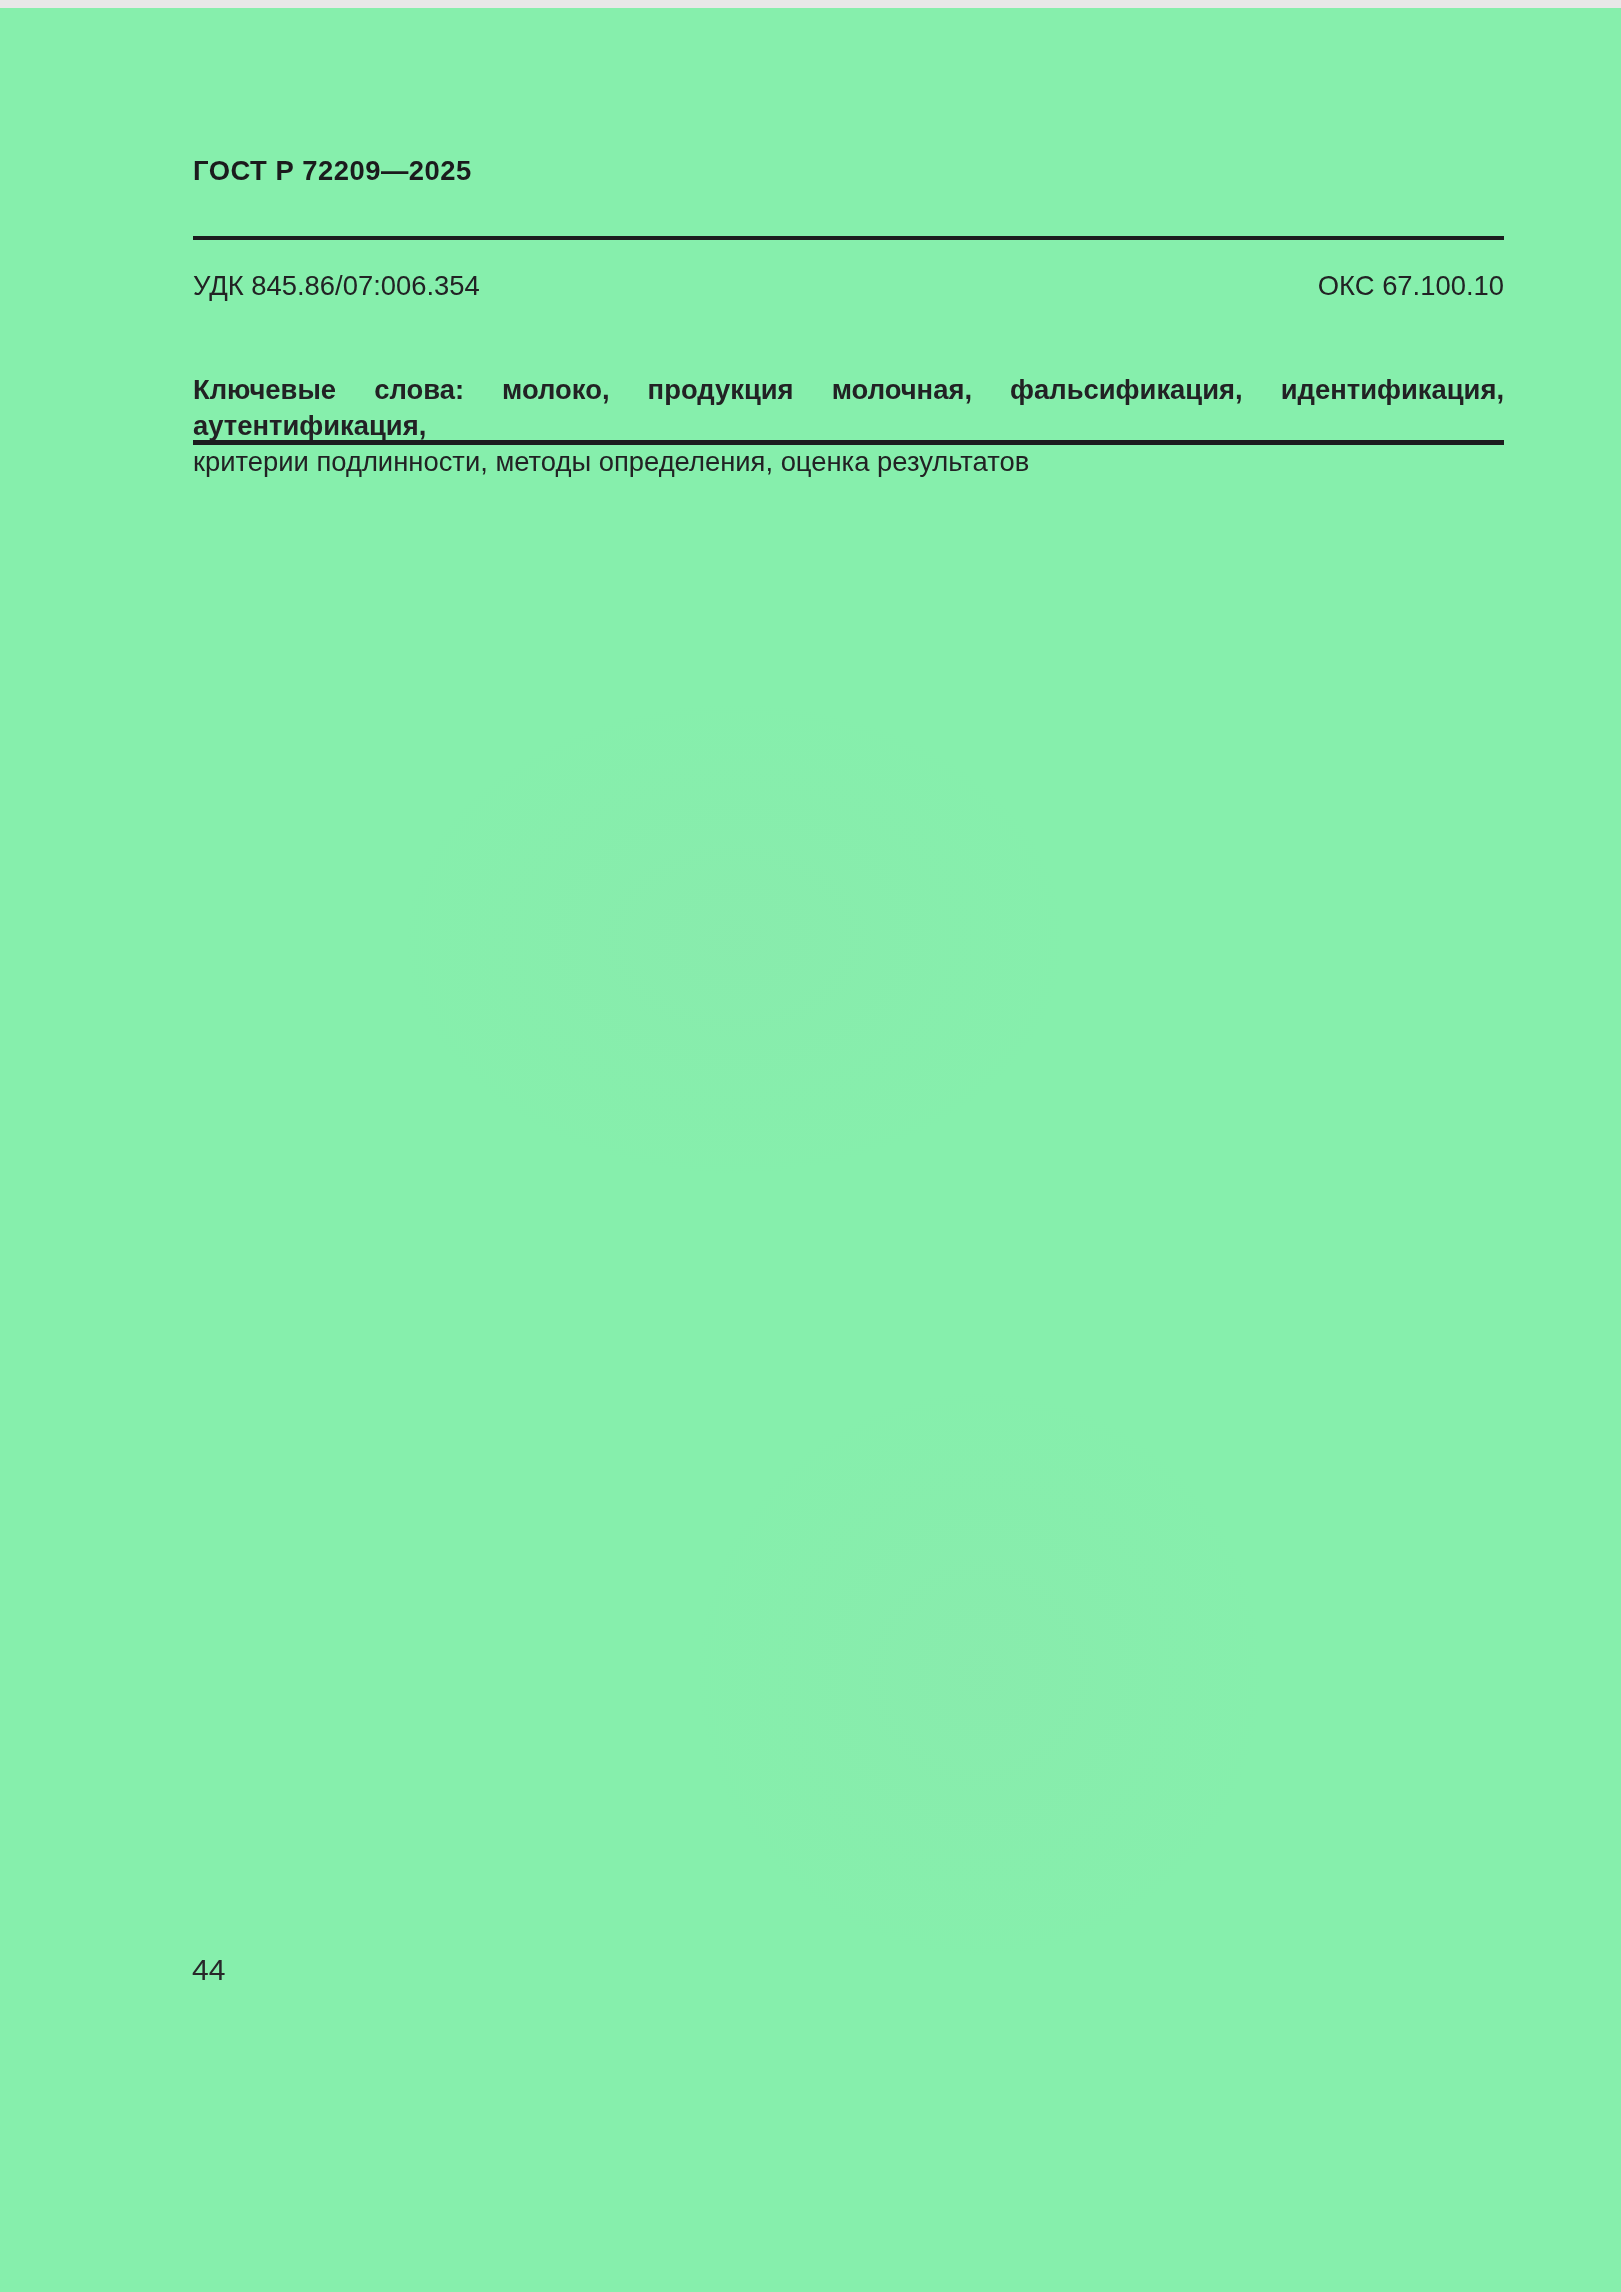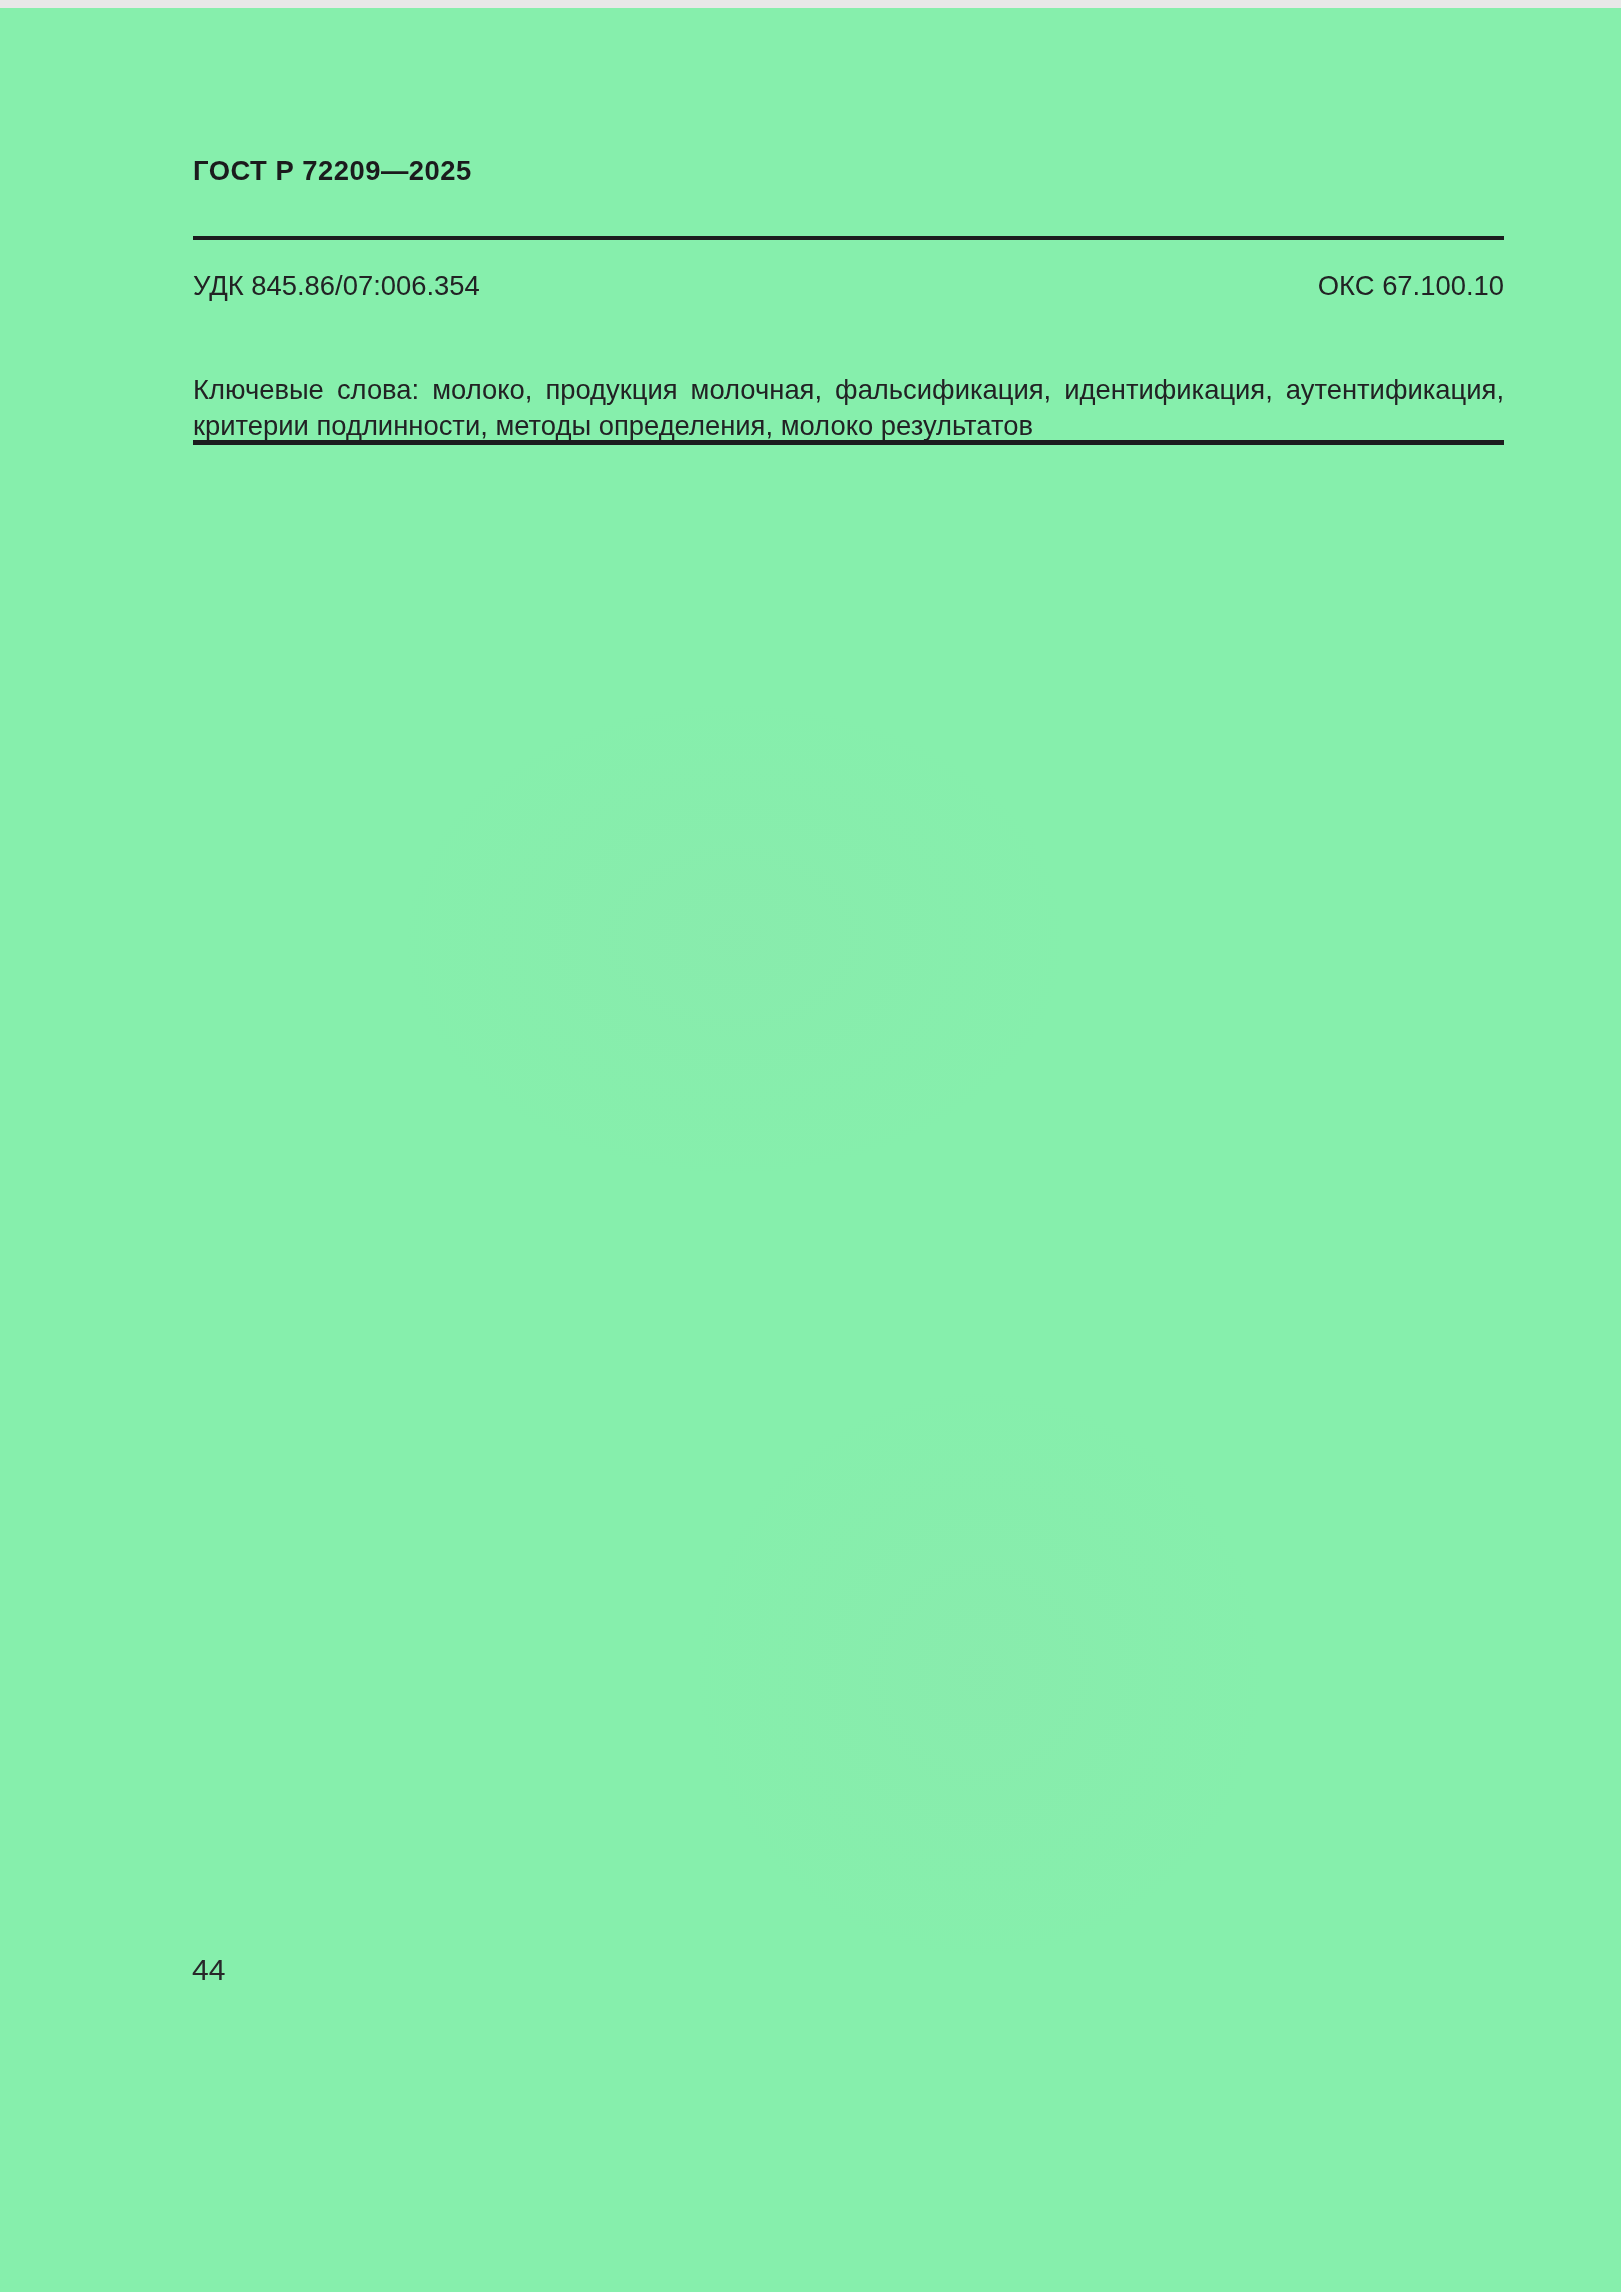--- a/index.html
+++ b/index.html
@@ -60,20 +60,21 @@
     top: 337px;
     width: 1311px;
     font-size: 27.4px;
     line-height: 36px;
     color: #222224;
   }
   .keywords .line-justified {
     display: block;
     text-align: justify;
     text-align-last: justify;
+    font-weight: bold;
   }
   .keywords .line-plain {
     display: block;
     text-align: left;
   }
   .page-number {
     position: absolute;
     left: 192px;
     top: 1947px;
     font-size: 30px;
@@ -98,21 +99,21 @@
 
   <div class="rule rule-top"></div>
 
   <div class="codes-row">
     <span>УДК 845.86/07:006.354</span>
     <span>ОКС 67.100.10</span>
   </div>
 
   <p class="keywords">
     <span class="line-justified">Ключевые слова: молоко, продукция молочная, фальсификация, идентификация, аутентификация,</span>
-    <span class="line-plain">критерии подлинности, методы определения, молоко результатов</span>
+    <span class="line-plain">критерии подлинности, методы определения, оценка результатов</span>
   </p>
 
   <div class="rule rule-bottom"></div>
 
   <div class="page-number">44</div>
 
   <div class="scan-smudge smudge-1"></div>
   <div class="scan-smudge smudge-2"></div>
 
 </div>

